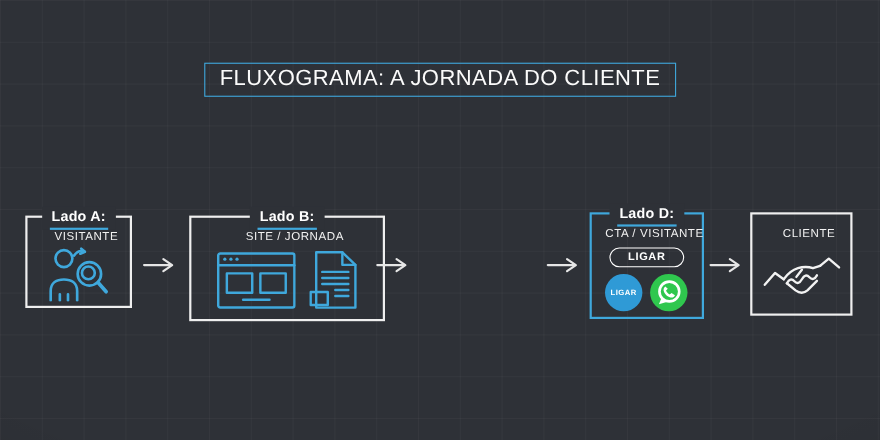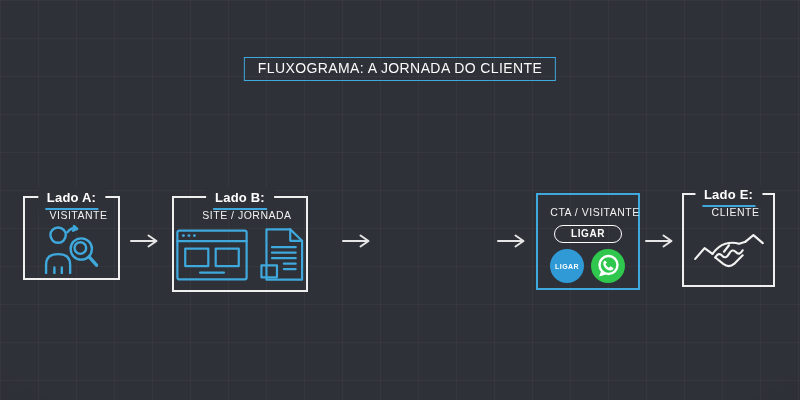--- a/index.html
+++ b/index.html
@@ -10,27 +10,27 @@
       radial-gradient(130% 130% at 50% 45%, rgba(0,0,0,0) 52%, rgba(0,0,0,0.30) 100%),
       linear-gradient(rgba(255,255,255,0.032) 1px, transparent 1px),
       linear-gradient(90deg, rgba(255,255,255,0.032) 1px, transparent 1px);
     background-size:auto,38px 38px,38px 38px;
     font-family:"Liberation Sans", sans-serif;
     color:#fff;
   }
   .title-box{
     position:absolute;top:57px;left:50%;transform:translateX(-50%);
     border:1.5px solid #3fa8dc;padding:2px 13px 4px;
-    font-size:14px;font-weight:500;letter-spacing:0.4px;color:#fbfbfb;white-space:nowrap;
+    font-size:20px;font-weight:500;letter-spacing:0.4px;color:#fbfbfb;white-space:nowrap;
   }
   .step-box{position:absolute;border:2px solid #efefef;box-sizing:border-box;
     display:flex;flex-direction:column;align-items:center;}
   .step-box.highlight{border-color:#3fa8dc;}
   .box-a{left:23px;top:196px;width:97px;height:84px;}
-  .box-b{left:172px;top:196px;width:136px;height:96px;}
+  .box-b{left:172px;top:196px;width:178px;height:96px;}
   .box-c{left:389px;top:193px;width:101px;height:89px;}
   .box-d{left:536px;top:193px;width:104px;height:97px;}
   .box-e{left:682px;top:193px;width:93px;height:94px;}
   .step-label{
     position:absolute;top:-10px;left:50%;transform:translateX(-50%);
     background:#2e3137;padding:0 7px;white-space:nowrap;line-height:18px;
   }
   .step-label span{
     display:inline-block;font-size:13px;font-weight:bold;color:#fff;
     border-bottom:2px solid #3fa8dc;padding:0 2px 1px;letter-spacing:0.2px;
@@ -120,42 +120,42 @@
       <path d="M19.5 2.5 L27.5 8 L19.5 13.5"></path>
   </svg>
 
 
   <svg class="arrow a3" viewBox="0 0 34 16" fill="none" stroke="#e6e6e6" stroke-width="2" stroke-linecap="round" stroke-linejoin="round">
     <path d="M2 8 H26"></path>
       <path d="M19.5 2.5 L27.5 8 L19.5 13.5"></path>
   </svg>
 
   <div class="step-box box-d highlight">
+    <div class="step-label">
+      <span>Lado D:</span>
+    </div>
     <div class="step-sub">CTA / VISITANTE</div>
     <div class="pill-btn">LIGAR</div>
     <div class="badge-row">
       <div class="call-badge">LIGAR</div>
       <svg width="36" height="36" viewBox="0 0 36 36">
         <circle cx="18" cy="18" r="17" fill="#2fc74e"></circle>
         <circle cx="18.5" cy="17" r="9" fill="none" stroke="#fff" stroke-width="2.4"></circle>
         <path d="M9 28.5 L11.5 22.5 L16 26.5 Z" fill="#fff"></path>
         <path d="M14.8 12.4 c-1.7 1.1 -2 3.4 -0.9 5.5 c1 2 2.9 3.7 5 4.4 c2.2 0.7 4.1 -0.2 4.7 -2 l-3.1 -2 -1.7 1.4 c-1.5 -0.9 -2.7 -2.1 -3.3 -3.7 l1.6 -1.5 z" fill="#fff"></path>
       </svg>
     </div>
   </div>
 
   <svg class="arrow a4" viewBox="0 0 34 16" fill="none" stroke="#e6e6e6" stroke-width="2" stroke-linecap="round" stroke-linejoin="round">
     <path d="M2 8 H26"></path>
       <path d="M19.5 2.5 L27.5 8 L19.5 13.5"></path>
   </svg>
 
   <div class="step-box box-e">
-    <div class="step-label">
-      <span>Lado E:</span>
-    </div>
     <div class="step-sub">CLIENTE</div>
     <div class="step-icons">
       <svg width="72" height="46" viewBox="0 0 100 64" fill="none" stroke="#f2f2f2" stroke-width="3" stroke-linecap="round" stroke-linejoin="round">
         <path d="M3 43 L16 28 L27 36"></path>
         <path d="M97 21 L84 10 L73 19"></path>
         <path d="M27 36 Q35 25 45 22 Q55 19 64 22 L73 19"></path>
         <path d="M50 24 L43 33"></path>
         <path d="M31 41 q4.5 -8 9.5 -2.5 t9.5 -2.5 t9.5 -2.5 t9.5 -2.5"></path>
         <path d="M31 41 L42 50 Q50 56 57 50 L69 38"></path>
       </svg>

